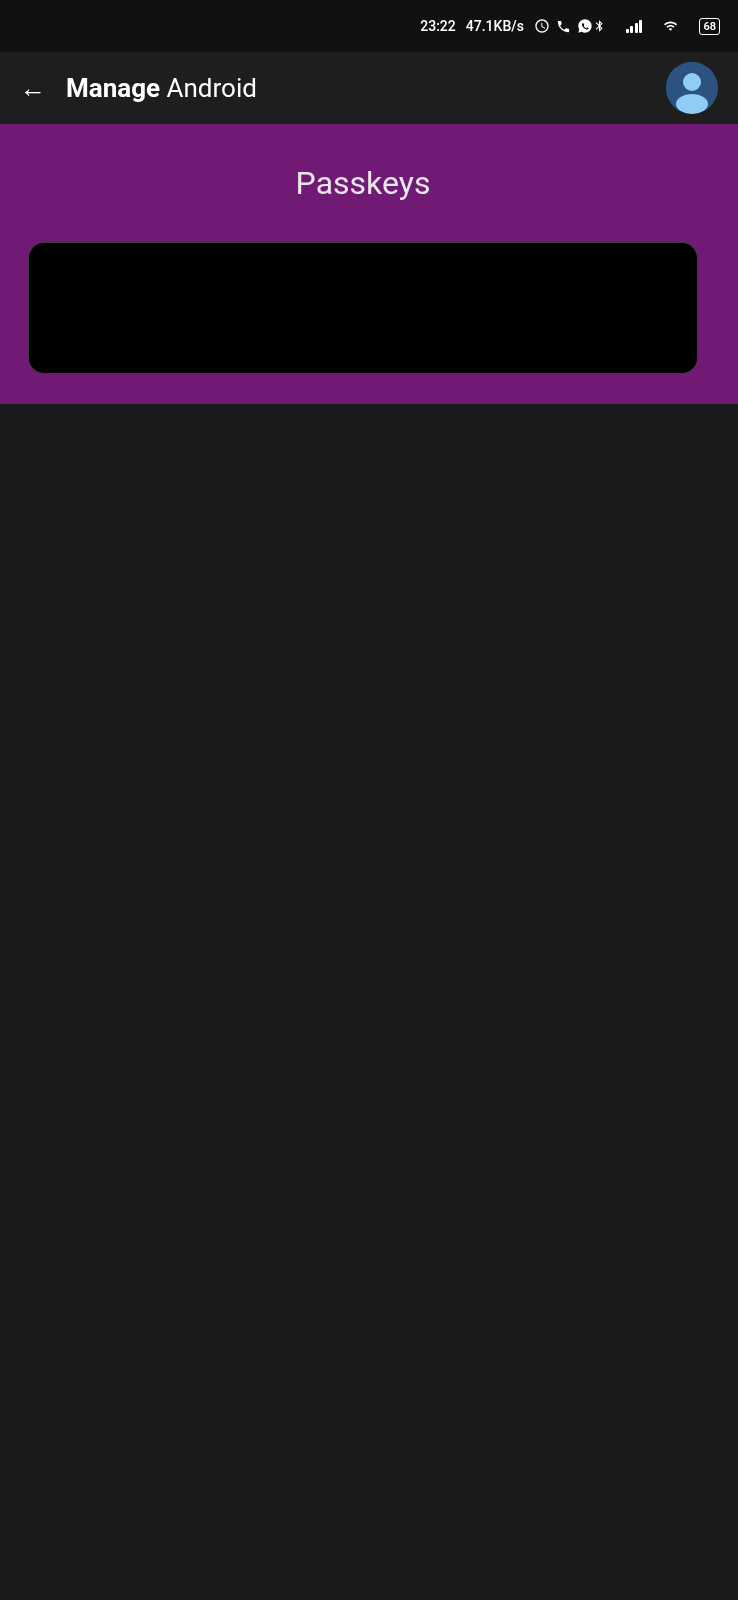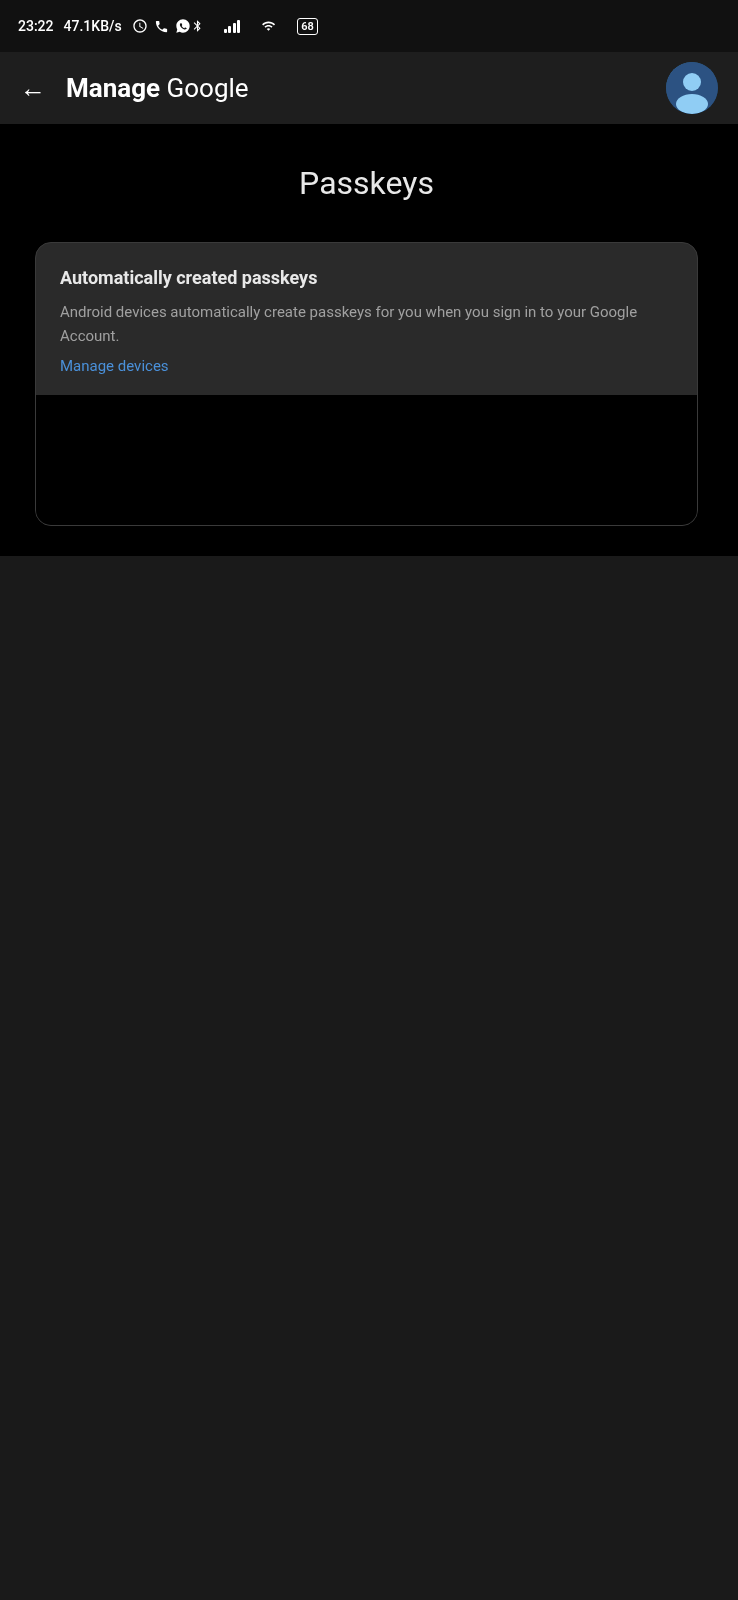--- a/index.html
+++ b/index.html
@@ -13,21 +13,21 @@
       color: #e0e0e0;
       overflow-x: hidden;
     }
 
     
     .status-bar {
       background-color: #111111;
       height: 52px;
       display: flex;
       align-items: center;
-      justify-content: flex-start;
+      justify-content: flex-end;
       padding: 0 18px;
     }
 
     .status-left {
       display: flex;
       align-items: center;
       gap: 10px;
       font-size: 14px;
       color: #ffffff;
       font-weight: 500;
@@ -106,22 +106,22 @@
       background: radial-gradient(circle at 35% 35%, #5b9bd5 0%, #2c5f8a 40%, #1a3a5c 100%);
       display: flex;
       align-items: center;
       justify-content: center;
       font-size: 10px;
       color: white;
     }
 
     
     .main-content {
-      padding: 40px 40px 30px 35px;
-      background-color: #000000;
+      padding: 40px 40px 30px 28px;
+      background-color: #701a75;
     }
 
     .page-title {
       font-size: 32px;
       font-weight: 400;
       color: #e8e8e8;
       text-align: center;
       margin-bottom: 40px;
     }
 
@@ -254,42 +254,37 @@
     <div class="battery-box">
       <span>68</span>
     </div>
   </div>
 </div>
 
 <div class="nav-bar">
   <div class="nav-left">
     <span class="back-arrow">←</span>
     <span class="nav-title">
-      <span class="google">Manage</span><span> Google</span>
+      <span class="google">Manage</span><span> Android</span>
     </span>
   </div>
   <div class="avatar">
     <div class="avatar-inner">
 
       <svg width="52" height="52" viewBox="0 0 52 52">
         <circle cx="26" cy="26" r="26" fill="#2c5282"></circle>
         <circle cx="26" cy="20" r="9" fill="#90cdf4"></circle>
         <ellipse cx="26" cy="42" rx="16" ry="10" fill="#90cdf4"></ellipse>
       </svg>
     </div>
   </div>
 </div>
 
 <div class="main-content">
   <h1 class="page-title">Passkeys</h1>
 
 
   <div class="passkeys-card">
-    <div class="card-upper">
-      <div class="card-title">Automatically created passkeys</div>
-      <p class="card-description">Android devices automatically create passkeys for you when you sign in to your Google Account.</p>
-      <a class="manage-link">Manage devices</a>
-    </div>
     <div class="card-black-section"></div>
   </div>
 </div>
 
 <div class="bottom-space"></div>
 
 </body></html>

